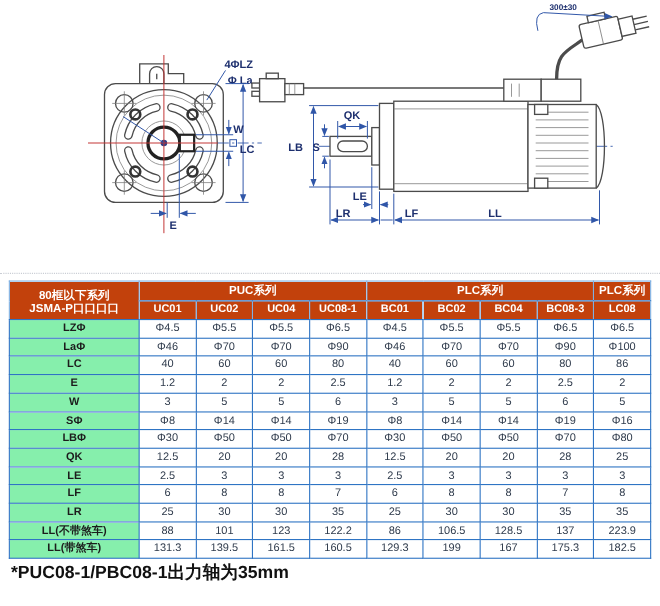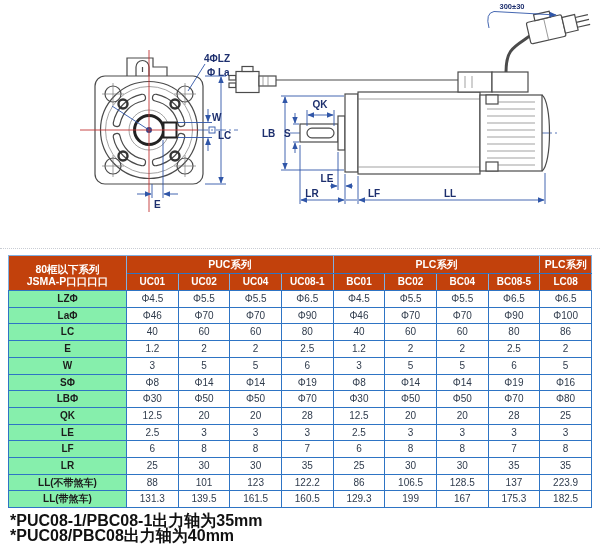--- a/index.html
+++ b/index.html
@@ -208,21 +208,21 @@
           <th colspan="1">PLC系列</th>
         </tr>
         <tr class="sub">
           <th>UC01</th>
           <th>UC02</th>
           <th>UC04</th>
           <th>UC08-1</th>
           <th>BC01</th>
           <th>BC02</th>
           <th>BC04</th>
-          <th>BC08-5</th>
+          <th>BC08-3</th>
           <th>LC08</th>
         </tr>
       </thead>
     <tbody>
         <tr>
           <th>LZΦ</th>
           <td>Φ4.5</td>
           <td>Φ5.5</td>
           <td>Φ5.5</td>
           <td>Φ6.5</td>
@@ -374,15 +374,14 @@
           <td>199</td>
           <td>167</td>
           <td>175.3</td>
           <td>182.5</td>
         </tr>
       </tbody>
   </table>
 
   <div class="notes">
     <div>*PUC08-1/PBC08-1出力轴为35mm</div>
-    <div>*PUC08/PBC08出力轴为40mm</div>
   </div>
 </div>
 
 </body></html>

